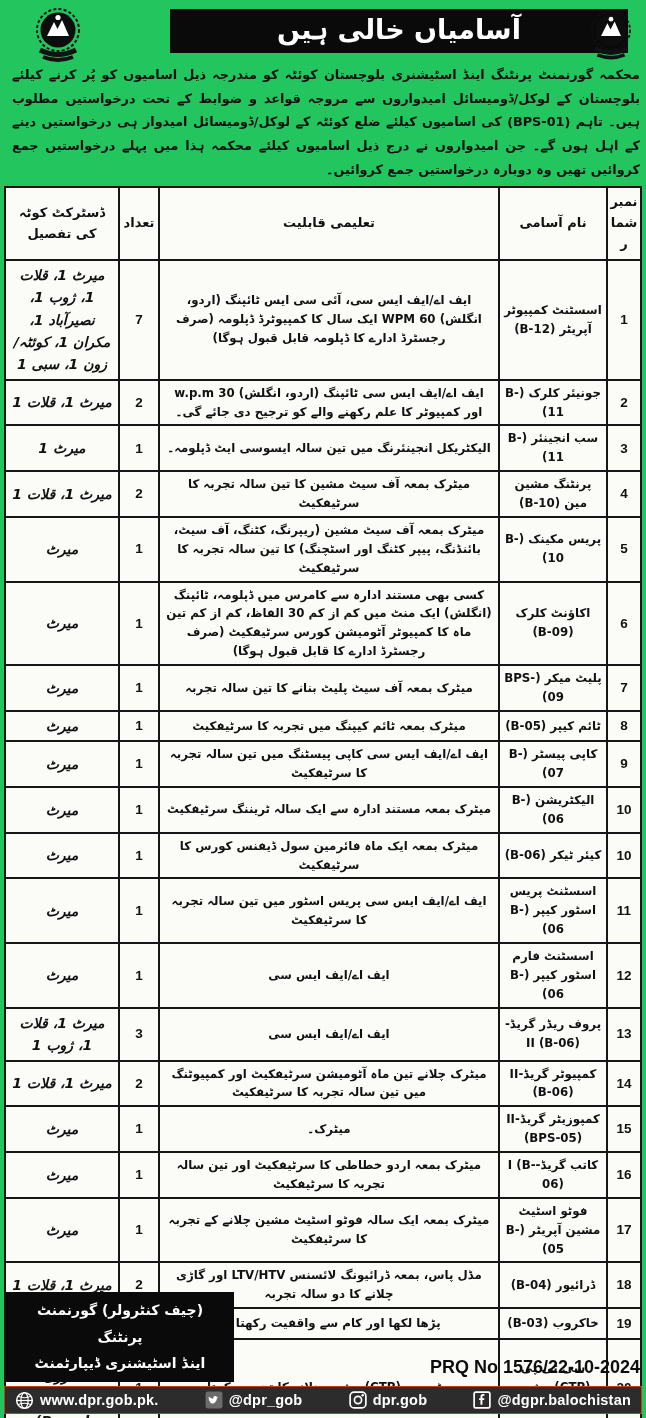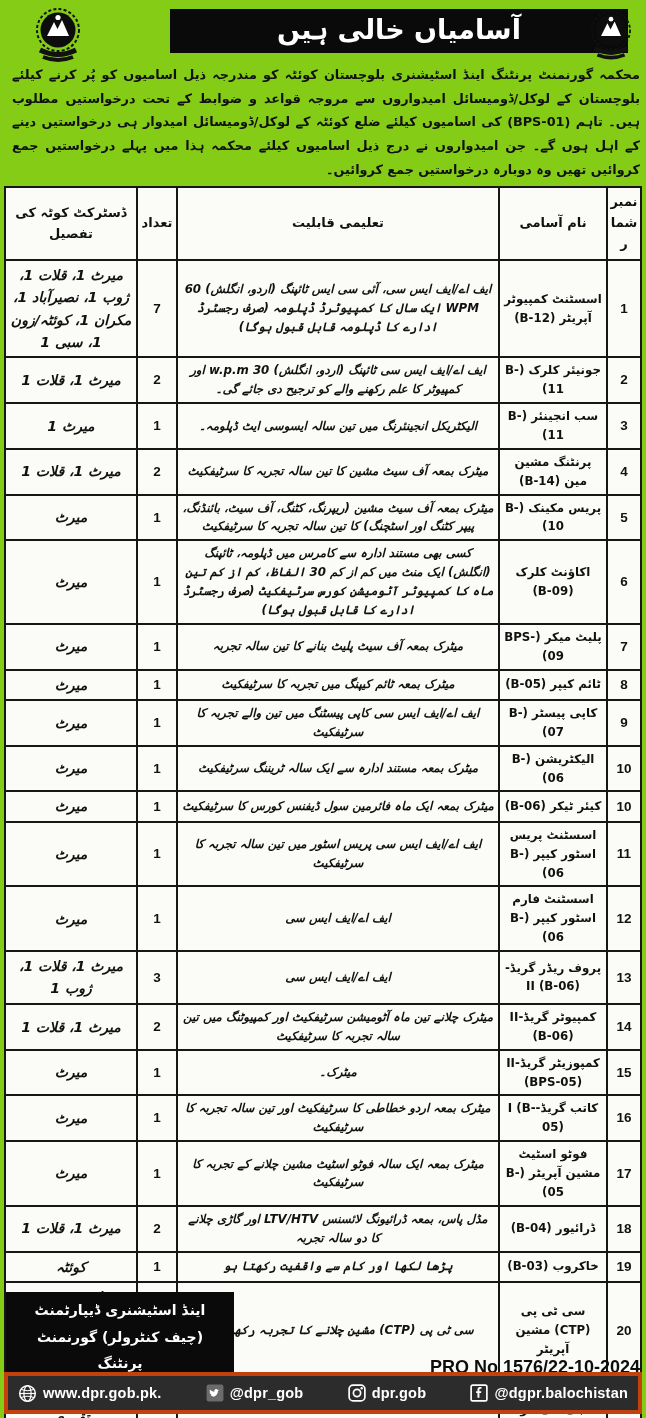--- a/index.html
+++ b/index.html
@@ -1,20 +1,20 @@
 <!DOCTYPE html>
 <html lang="ur"><head>
 <meta charset="utf-8">
 <style>
   html,body{margin:0;padding:0;background:#dededa;}
   .page{
     position:relative;
     width:646px;height:1418px;
     margin:0 auto;
-    background:#84cc16;
+    background:#22c55e;
     color:#111;
     font-family:"DejaVu Sans",sans-serif;
     overflow:hidden;
     box-sizing:border-box;
     padding:3px 4px;
   }
   
   .header{position:relative;height:56px;}
   .emblem{position:absolute;}
   .emblem.left{left:22px;top:2px;width:64px;height:60px;}
@@ -40,40 +40,40 @@
   }
   table.vac th,table.vac td{
     border:2px solid #161616;vertical-align:middle;text-align:center;
     padding:3px 4px;line-height:1.6;word-wrap:break-word;
   }
   table.vac th{font-size:13px;font-weight:bold;padding:4px 2px;}
   .c-sr{width:34px;}
   .c-name{width:108px;}
   .c-qual{width:auto;border-radius:17px;}
   .c-count{width:40px;}
-  .c-quota{width:132px;margin-left:29px;}
+  .c-quota{width:114px;margin-left:29px;}
   td.c-sr,td.c-count{font-family:"Liberation Sans",sans-serif;font-size:13.5px;font-weight:bold;}
   td.c-name{font-size:11.8px;font-weight:bold;}
-  td.c-qual{font-size:11.8px;font-weight:bold;font-style:italic;}
+  td.c-qual{font-size:11.8px;font-weight:bold;}
   td.c-quota{font-size:14px;font-weight:bold;white-space:pre-line;font-style:italic;}
   
   .signature{
     position:absolute;left:6px;bottom:36px;width:212px;
     background:#0a0a0a;color:#fff;text-align:center;
     font-size:14px;font-weight:bold;line-height:1.9;
     padding:5px 8px;direction:rtl;
   }
   .prq{
     position:absolute;right:6px;bottom:40px;
     font-family:"Liberation Sans",sans-serif;
     font-size:18px;font-weight:bold;color:#0d0d0d;
   }
   .footer-bar{
-    position:absolute;left:4px;right:4px;bottom:4px;height:42px;
-    background:#2c2c2c;border:4px solid #c2410c;
+    position:absolute;left:4px;right:4px;bottom:4px;height:28px;
+    background:#2c2c2c;border:1px solid #c2410c;
     display:flex;align-items:center;justify-content:space-between;
     padding:0 10px;box-sizing:border-box;
   }
   .fitem{display:flex;align-items:center;gap:6px;}
   .fitem span{
     color:#fff;font-family:"Liberation Sans",sans-serif;
     font-size:14.5px;font-weight:bold;letter-spacing:.2px;
   }
   .ficon{display:block;}
 </style>
@@ -144,21 +144,21 @@
     </tr>
         <tr>
       <td class="c-sr">3</td>
       <td class="c-name">سب انجینئر (B-11)</td>
       <td class="c-qual">الیکٹریکل انجینئرنگ میں تین سالہ ایسوسی ایٹ ڈپلومہ۔</td>
       <td class="c-count">1</td>
       <td class="c-quota">میرٹ 1</td>
     </tr>
         <tr>
       <td class="c-sr">4</td>
-      <td class="c-name">پرنٹنگ مشین مین (B-14)</td>
+      <td class="c-name">پرنٹنگ مشین مین (B-10)</td>
       <td class="c-qual">میٹرک بمعہ آف سیٹ مشین کا تین سالہ تجربہ کا سرٹیفکیٹ</td>
       <td class="c-count">2</td>
       <td class="c-quota">میرٹ 1، قلات 1</td>
     </tr>
         <tr>
       <td class="c-sr">5</td>
       <td class="c-name">پریس مکینک (B-10)</td>
       <td class="c-qual">میٹرک بمعہ آف سیٹ مشین (ریپرنگ، کٹنگ، آف سیٹ، بائنڈنگ، پیپر کٹنگ اور اسٹچنگ) کا تین سالہ تجربہ کا سرٹیفکیٹ</td>
       <td class="c-count">1</td>
       <td class="c-quota">میرٹ</td>
@@ -180,21 +180,21 @@
         <tr>
       <td class="c-sr">8</td>
       <td class="c-name">ٹائم کیپر (B-05)</td>
       <td class="c-qual">میٹرک بمعہ ٹائم کیپنگ میں تجربہ کا سرٹیفکیٹ</td>
       <td class="c-count">1</td>
       <td class="c-quota">میرٹ</td>
     </tr>
         <tr>
       <td class="c-sr">9</td>
       <td class="c-name">کاپی پیسٹر (B-07)</td>
-      <td class="c-qual">ایف اے/ایف ایس سی کاپی پیسٹنگ میں تین والے تجربہ کا سرٹیفکیٹ</td>
+      <td class="c-qual">ایف اے/ایف ایس سی کاپی پیسٹنگ میں تین سالہ تجربہ کا سرٹیفکیٹ</td>
       <td class="c-count">1</td>
       <td class="c-quota">میرٹ</td>
     </tr>
         <tr>
       <td class="c-sr">10</td>
       <td class="c-name">الیکٹریشن (B-06)</td>
       <td class="c-qual">میٹرک بمعہ مستند ادارہ سے ایک سالہ ٹریننگ سرٹیفکیٹ</td>
       <td class="c-count">1</td>
       <td class="c-quota">میرٹ</td>
     </tr>
@@ -235,21 +235,21 @@
     </tr>
         <tr>
       <td class="c-sr">15</td>
       <td class="c-name">کمپوزیٹر گریڈ-II (BPS-05)</td>
       <td class="c-qual">میٹرک۔</td>
       <td class="c-count">1</td>
       <td class="c-quota">میرٹ</td>
     </tr>
         <tr>
       <td class="c-sr">16</td>
-      <td class="c-name">کاتب گریڈ-I (B-05)</td>
+      <td class="c-name">کاتب گریڈ-I (B-06)</td>
       <td class="c-qual">میٹرک بمعہ اردو خطاطی کا سرٹیفکیٹ اور تین سالہ تجربہ کا سرٹیفکیٹ</td>
       <td class="c-count">1</td>
       <td class="c-quota">میرٹ</td>
     </tr>
         <tr>
       <td class="c-sr">17</td>
       <td class="c-name">فوٹو اسٹیٹ مشین آپریٹر (B-05)</td>
       <td class="c-qual">میٹرک بمعہ ایک سالہ فوٹو اسٹیٹ مشین چلانے کے تجربہ کا سرٹیفکیٹ</td>
       <td class="c-count">1</td>
       <td class="c-quota">میرٹ</td>
@@ -281,22 +281,22 @@
       <td class="c-name">جی، ٹی، او (GTO) مشین آپریٹر</td>
       <td class="c-qual">جی، ٹی، او (GTO) مشین چلانے کا تجربہ رکھتا ہو</td>
       <td class="c-count">1</td>
       <td class="c-quota">معاہدہ پر مبنی تقرری
 (Contract Based)</td>
     </tr>
       </tbody>
   </table>
 
   <div class="signature">
+    <div>(چیف کنٹرولر) گورنمنٹ پرنٹنگ</div>
     <div>اینڈ اسٹیشنری ڈیپارٹمنٹ</div>
-    <div>(چیف کنٹرولر) گورنمنٹ پرنٹنگ</div>
   </div>
 
   <div class="prq">PRQ No 1576/22-10-2024</div>
 
   <div class="footer-bar">
     <div class="fitem">
       <svg class="ficon" width="19" height="19" viewBox="0 0 20 20">
         <circle cx="10" cy="10" r="8.2" fill="none" stroke="#fff" stroke-width="1.6"></circle>
         <ellipse cx="10" cy="10" rx="3.8" ry="8.2" fill="none" stroke="#fff" stroke-width="1.3"></ellipse>
         <line x1="1.8" y1="10" x2="18.2" y2="10" stroke="#fff" stroke-width="1.3"></line>

